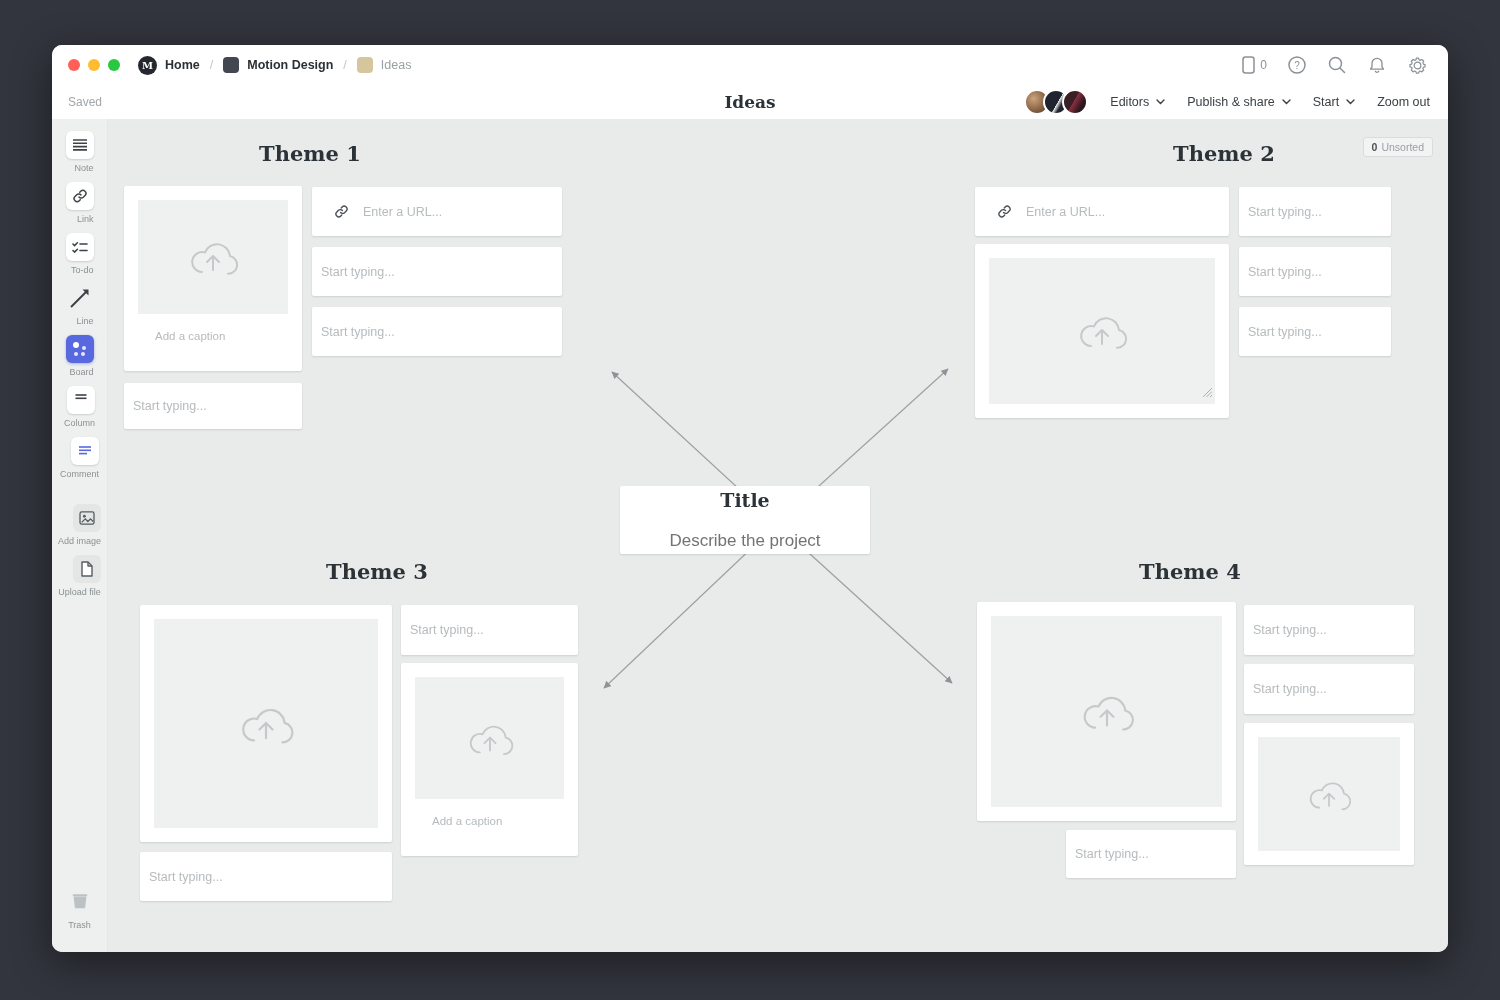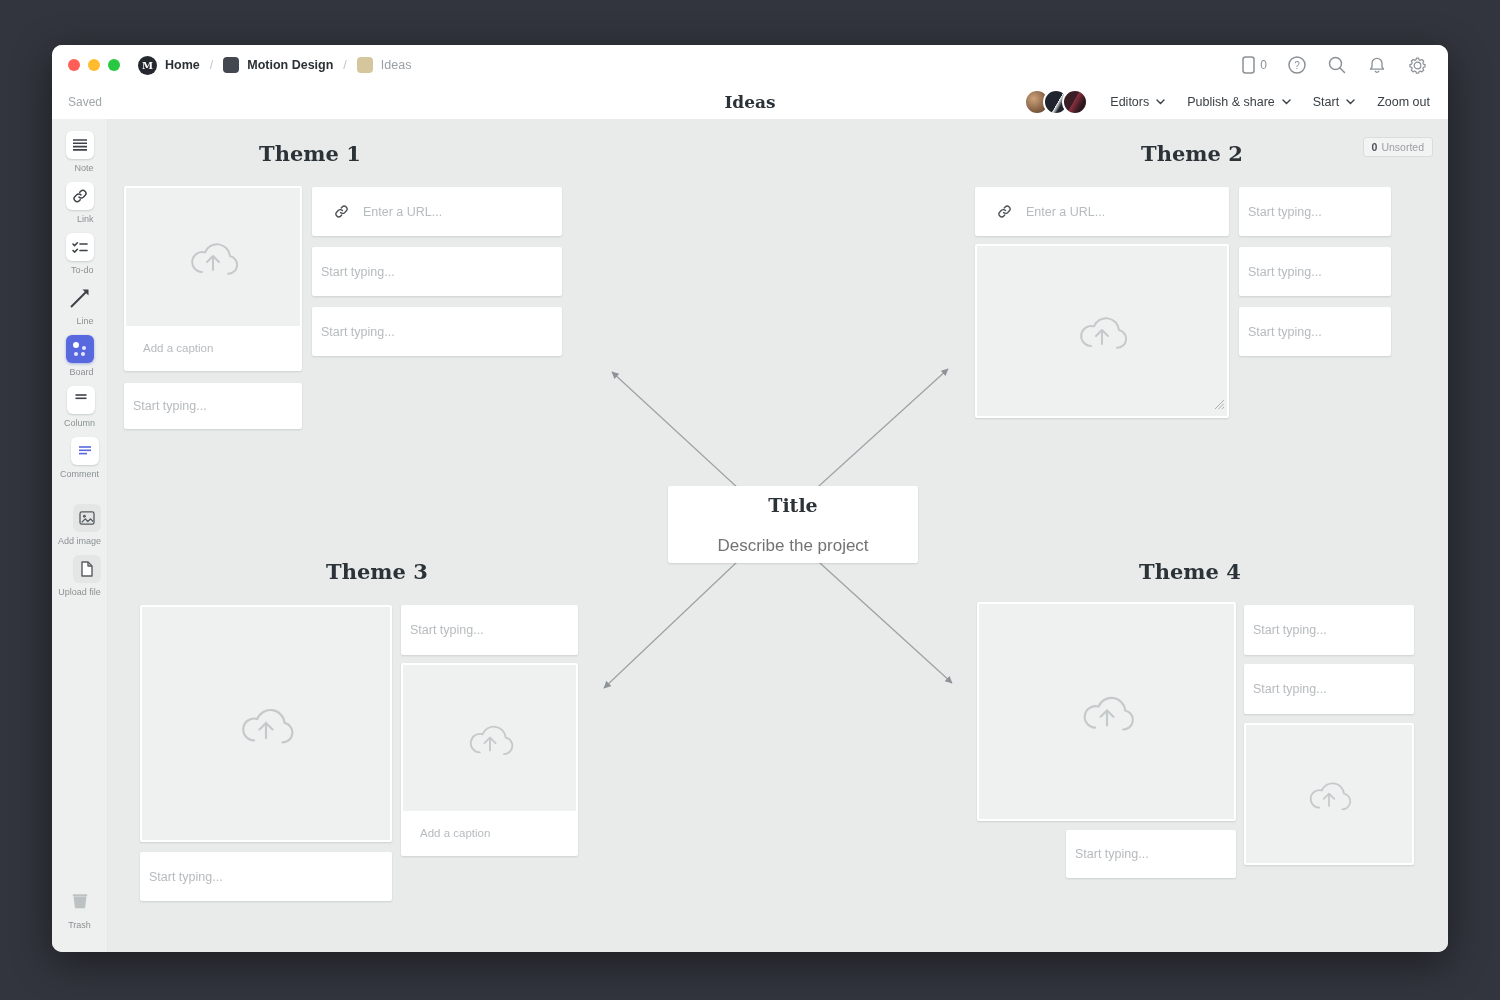--- a/index.html
+++ b/index.html
@@ -90,21 +90,21 @@
     position:absolute;z-index:2;width:240px;text-align:center;
     font-family:"DejaVu Serif",serif;font-weight:bold;font-size:21px;color:#2c3338;
   }
   .card{
     position:absolute;z-index:2;background:#fff;border-radius:2px;
     box-shadow:0 1px 2px rgba(40,50,60,.14);box-sizing:border-box;
   }
   .text-card{display:flex;align-items:center;padding:0 9px;}
   .ph{font-size:12.5px;color:#b6bbbe;}
   .url-card{display:flex;align-items:center;gap:14px;padding:0 22px;}
-  .img-card{display:flex;flex-direction:column;padding:2px;}
+  .img-card{display:flex;flex-direction:column;padding:14px;}
   .img-area{
     flex:1;background:#eff1f0;display:flex;align-items:center;justify-content:center;position:relative;
   }
   .caption-strip{height:43px;display:flex;align-items:center;padding-left:17px;}
   .caption-strip .ph{font-size:11.5px;}
   .resize-handle{position:absolute;right:3px;bottom:3px;}
   .center-card{
     display:flex;flex-direction:column;align-items:center;justify-content:center;gap:8px;z-index:3;
   }
   .center-title{font-family:"DejaVu Serif",serif;font-weight:bold;font-size:19px;color:#2c3338;}
@@ -350,21 +350,21 @@
           <line x1="669" y1="405" x2="844" y2="564" marker-end="url(#ah)"></line>
         </g>
       </svg>
 
       <div class="unsorted-badge" style="right:15px;top:18px;">
         <span class="cnt">0</span>
         <span class="lbl">Unsorted</span>
       </div>
 
       <div class="theme-title" style="left:82px;top:22px;">Theme 1</div>
-      <div class="theme-title" style="left:964px;top:22px;">Theme 2</div>
+      <div class="theme-title" style="left:996px;top:22px;">Theme 2</div>
       <div class="theme-title" style="left:149px;top:440px;">Theme 3</div>
       <div class="theme-title" style="left:962px;top:440px;">Theme 4</div>
 
       <div class="card img-card" style="left:16px;top:67px;width:178px;height:185px;">
         <div class="img-area">
           <svg width="54" height="42" viewBox="0 0 54 42">
               <path d="M16 36a10 10 0 1 1 3-19.6A13 13 0 0 1 44 20a9 9 0 0 1-2 17.8" fill="none" stroke="#c4c9cb" stroke-width="2" stroke-linecap="round"></path>
               <path d="M27 34V20m0 0l-6 6m6-6l6 6" fill="none" stroke="#c4c9cb" stroke-width="2" stroke-linecap="round" stroke-linejoin="round"></path>
             </svg>
         </div>
@@ -420,21 +420,21 @@
       <div class="card text-card" style="left:1131px;top:68px;width:152px;height:49px;">
         <span class="ph">Start typing...</span>
       </div>
       <div class="card text-card" style="left:1131px;top:128px;width:152px;height:49px;">
         <span class="ph">Start typing...</span>
       </div>
       <div class="card text-card" style="left:1131px;top:188px;width:152px;height:49px;">
         <span class="ph">Start typing...</span>
       </div>
 
-      <div class="card center-card" style="left:560px;top:367px;width:250px;height:77px;justify-content:center;">
+      <div class="card center-card" style="left:512px;top:367px;width:250px;height:68px;justify-content:center;">
         <div class="center-title">Title</div>
         <div class="center-sub">Describe the project</div>
       </div>
 
       <div class="card img-card" style="left:32px;top:486px;width:252px;height:237px;">
         <div class="img-area">
           <svg width="60" height="46" viewBox="0 0 54 42">
               <path d="M16 36a10 10 0 1 1 3-19.6A13 13 0 0 1 44 20a9 9 0 0 1-2 17.8" fill="none" stroke="#c4c9cb" stroke-width="2" stroke-linecap="round"></path>
               <path d="M27 34V20m0 0l-6 6m6-6l6 6" fill="none" stroke="#c4c9cb" stroke-width="2" stroke-linecap="round" stroke-linejoin="round"></path>
             </svg>

